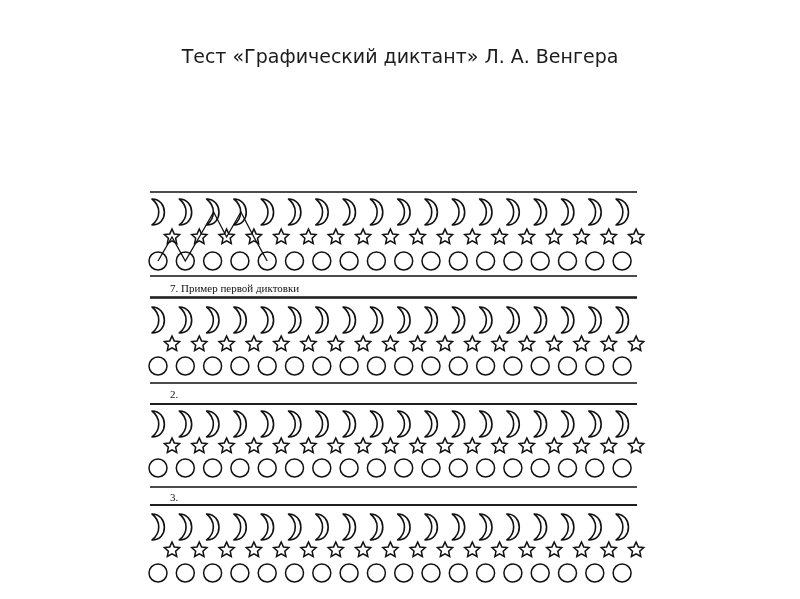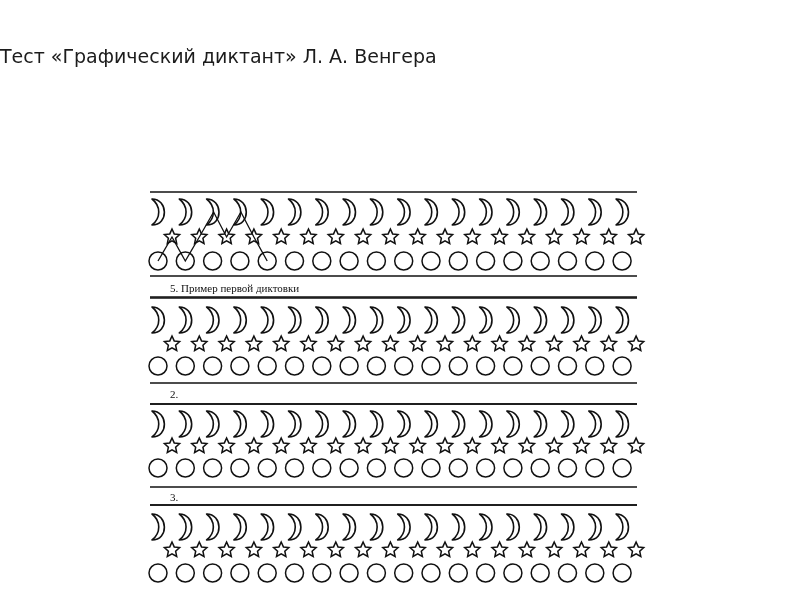--- a/index.html
+++ b/index.html
@@ -1,17 +1,17 @@
 <!DOCTYPE html>
 <html><head>
 <meta charset="utf-8">
 <style>
   html, body { margin: 0; padding: 0; background: #ffffff; }
   body { width: 800px; height: 599px; position: relative; overflow: hidden; font-family: "Liberation Sans", "DejaVu Sans", sans-serif; color: #1a1a1a; }
-  .title-block { position: absolute; left: 0; top: 44px; width: 800px; text-align: left; }
+  .title-block { position: absolute; left: 0; top: 44px; width: 800px; text-align: center; }
   .title-line { font-family: "DejaVu Sans", "Liberation Sans", sans-serif; font-size: 19px; line-height: 25px; color: #1c1c1c; letter-spacing: 0px; }
   .sheet { position: absolute; left: 0; top: 0; width: 800px; height: 599px; }
   .sheet svg { position: absolute; left: 0; top: 0; }
   .label { position: absolute; font-family: "Liberation Serif", "DejaVu Serif", serif; font-size: 11px; color: #111; line-height: 12px; }
 </style>
 </head>
 <body>
 
 <div class="title-block">
   <div class="title-line">Тест «Графический диктант» Л. А. Венгера</div>
@@ -248,16 +248,16 @@
         <circle cx="567.5" cy="573" r="9" fill="none" stroke="#111111" stroke-width="1.5"></circle>
         <path d="M 588.8 514 C 604.8 514, 605.8 540, 588.8 540 C 597.8 533, 597.8 521, 588.8 514 Z" fill="none" stroke="#111111" stroke-width="1.6" stroke-linejoin="round"></path>
         <path d="M608.80 542.00 L611.03 546.93 L616.41 547.53 L612.41 551.17 L613.50 556.47 L608.80 553.80 L604.10 556.47 L605.19 551.17 L601.19 547.53 L606.57 546.93 Z" fill="none" stroke="#111111" stroke-width="1.5" stroke-linejoin="miter"></path>
         <circle cx="594.8" cy="573" r="9" fill="none" stroke="#111111" stroke-width="1.5"></circle>
         <path d="M 616.1 514 C 632.1 514, 633.1 540, 616.1 540 C 625.1 533, 625.1 521, 616.1 514 Z" fill="none" stroke="#111111" stroke-width="1.6" stroke-linejoin="round"></path>
         <path d="M636.10 542.00 L638.33 546.93 L643.71 547.53 L639.71 551.17 L640.80 556.47 L636.10 553.80 L631.40 556.47 L632.49 551.17 L628.49 547.53 L633.87 546.93 Z" fill="none" stroke="#111111" stroke-width="1.5" stroke-linejoin="miter"></path>
         <circle cx="622.1" cy="573" r="9" fill="none" stroke="#111111" stroke-width="1.5"></circle>
       </g>
       <line x1="150" y1="505" x2="637" y2="505" stroke="#111111" stroke-width="1.4"></line>
     </svg>
-<div class="label" style="left: 170px; top: 282px;">5. Пример первой диктовки</div>
+<div class="label" style="left: 170px; top: 282px;">7. Пример первой диктовки</div>
     <div class="label" style="left: 170px; top: 388px;">2.</div>
     <div class="label" style="left: 170px; top: 491px;">3.</div>
   </div>
 
 </body></html>

